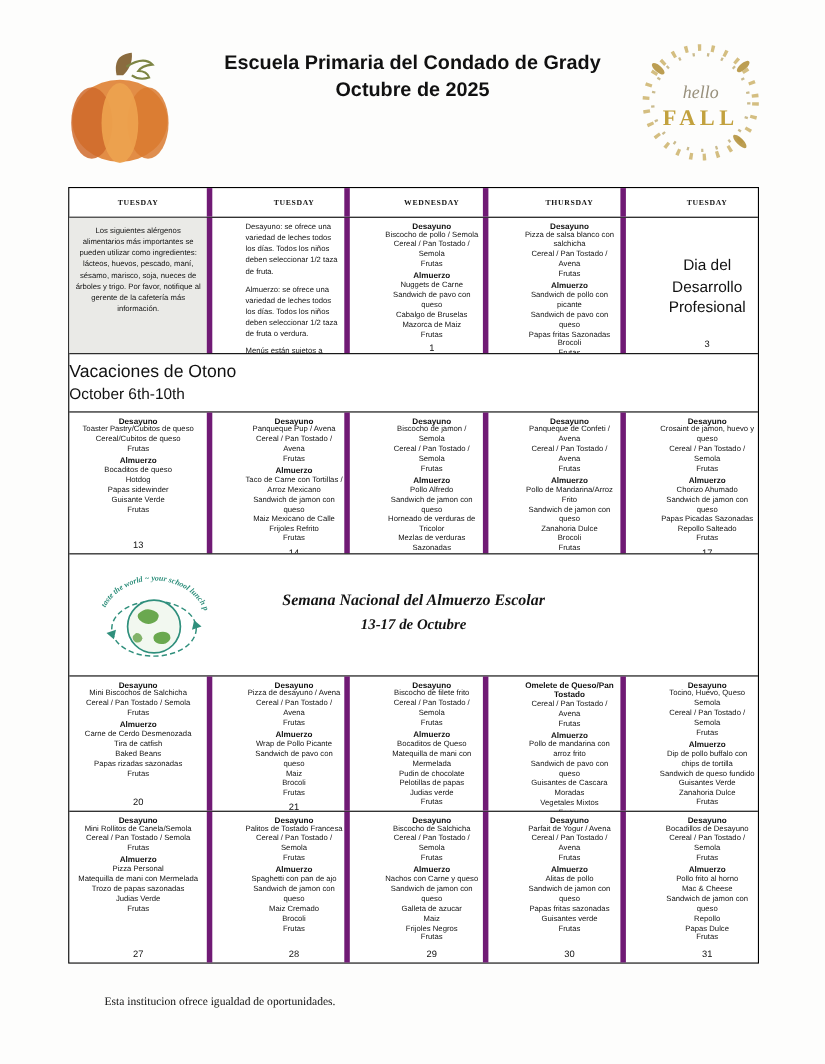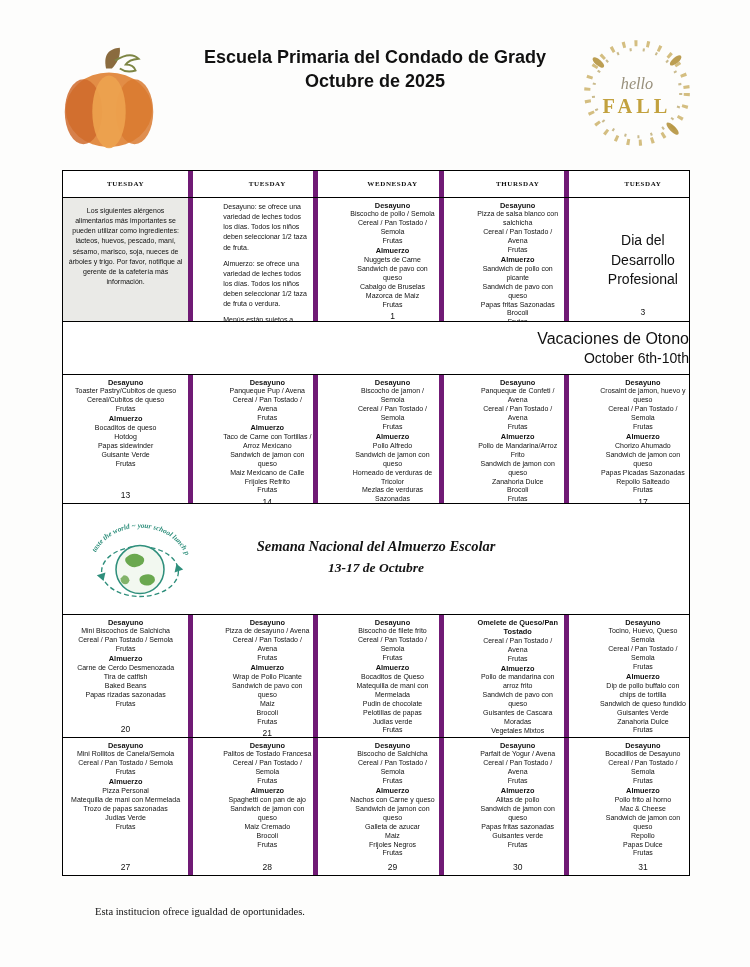--- a/index.html
+++ b/index.html
@@ -30,21 +30,21 @@
     text-align:center;overflow:hidden;}
   .line.b{font-weight:bold;font-size:7.4px;}
   .day-num{margin-top:auto;font-size:8.5px;padding-top:2px;}
   .note{font-size:7px;line-height:1.45;}
   .allergen{background:#eaeae7;padding:8px 5px;text-align:center;}
   .mealnote{text-align:left;padding:4px 5px;}
   .mealnote .note-par{margin-bottom:6px;}
   .pd{font-size:14px;line-height:1.4;}
   .pd-text{margin-top:30px;}
   
-  .banner-break{height:52px;display:flex;flex-direction:column;align-items:flex-end;justify-content:center;gap:2px;}
+  .banner-break{height:52px;display:flex;flex-direction:column;align-items:flex-start;justify-content:center;gap:2px;}
   .bb1{font-size:16px;}
   .bb2{font-size:14px;}
   .banner-nslw{height:110px;position:relative;display:flex;flex-direction:column;align-items:center;justify-content:center;
     font-family:"Liberation Serif",serif;font-weight:bold;font-style:italic;color:#151515;}
   .bn1{font-size:14.5px;margin-bottom:5px;}
   .bn2{font-size:13.5px;margin-bottom:5px;}
   .bn3{font-size:13.5px;}
   .globe-wrap{position:absolute;left:14px;top:8px;width:126px;height:96px;}
   
   .page-footer{position:absolute;left:95px;top:886px;font-family:"Liberation Serif",serif;font-size:10.5px;margin-top:20px;}

